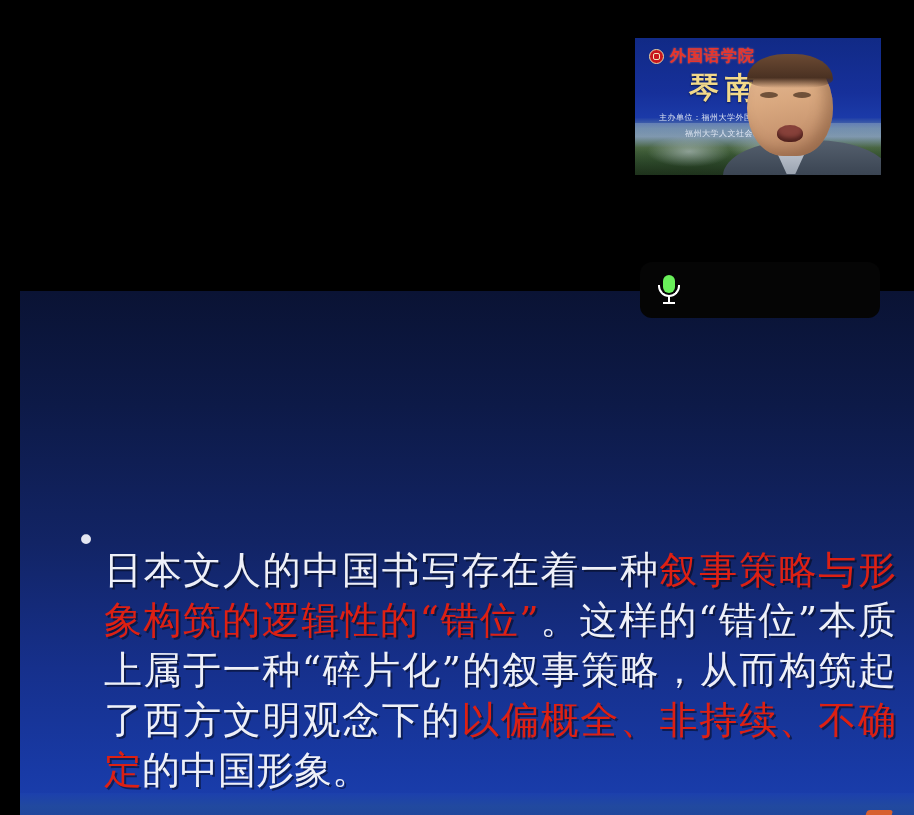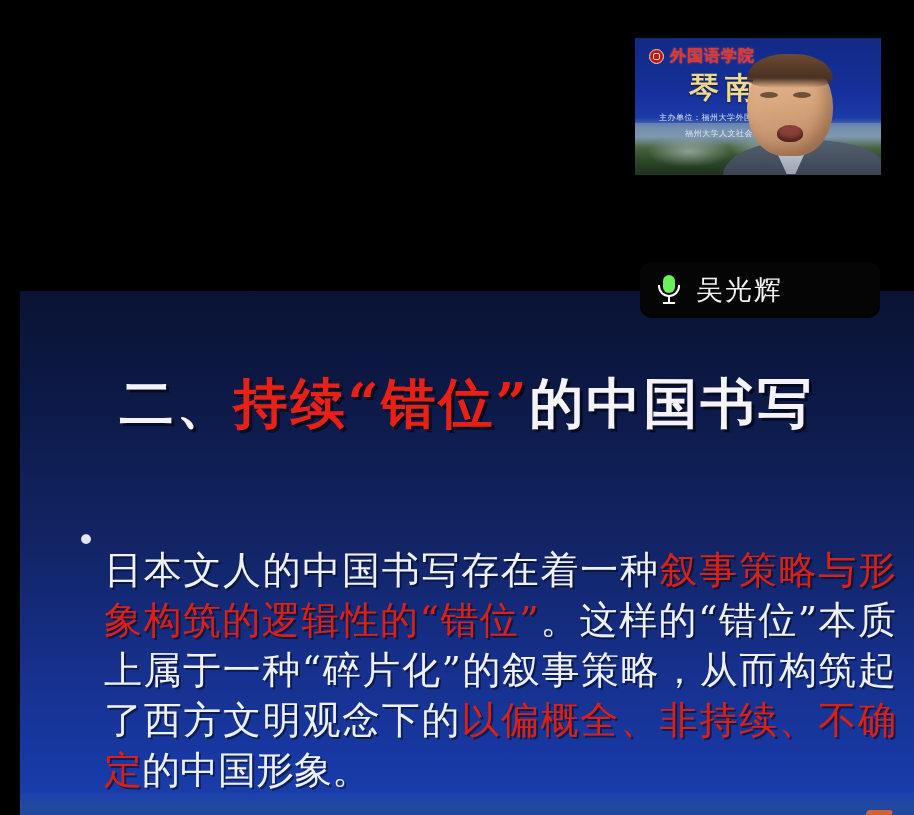--- a/index.html
+++ b/index.html
@@ -372,26 +372,24 @@
     </div>
   </div>
 
   <div id="name-plate">
     <span class="mic-icon">
       <span class="mic-capsule"></span>
       <span class="mic-arc"></span>
       <span class="mic-stem"></span>
       <span class="mic-base"></span>
     </span>
-    <span id="name-text">吴光辉</span>
   </div>
 
   <div id="slide">
 
-    <div id="slide-title"><span class="w">二、</span><span class="r">持续“错位”</span><span class="w">的中国书写</span></div>
 
     <div id="slide-body">
       <div class="body-row">
         <div id="body-bullet">•</div>
         <div id="body-paragraph"><span class="w">日本文人的中国书写存在着一种</span><span class="r">叙事策略与形象构筑的逻辑性的“错位”</span><span class="w">。这样的“错位”本质上属于一种“碎片化”的叙事策略，从而构筑起了西方文明观念下的</span><span class="r">以偏概全、非持续、不确定</span><span class="w">的中国形象。</span></div>
       </div>
     </div>
 
     <div id="slide-bottom-band">
       <div id="slide-corner-mark"></div>

